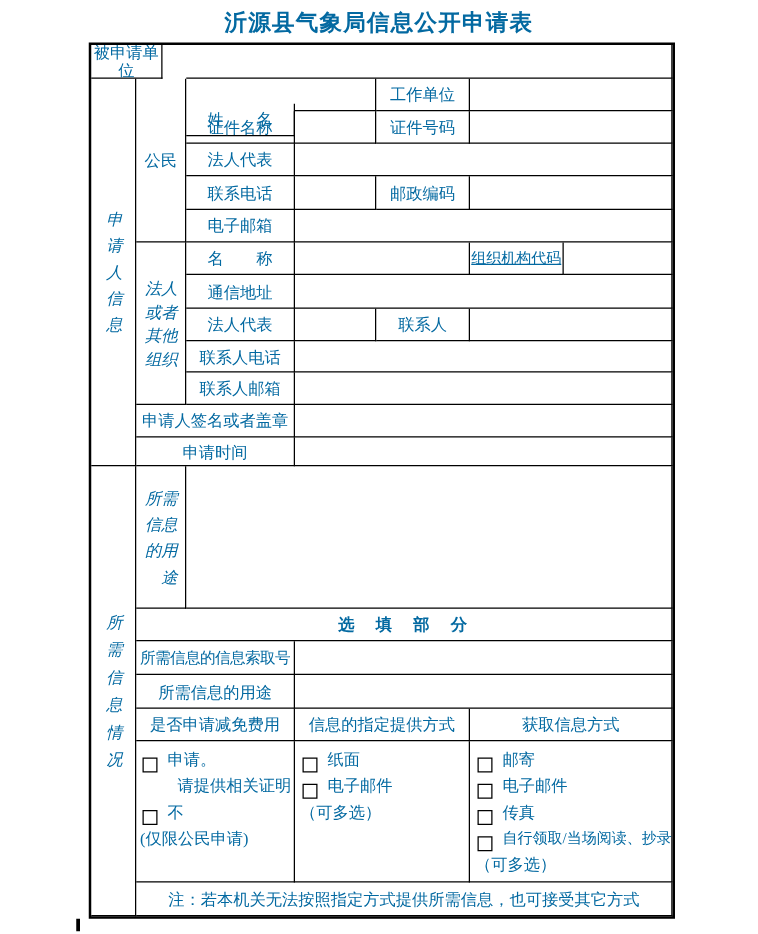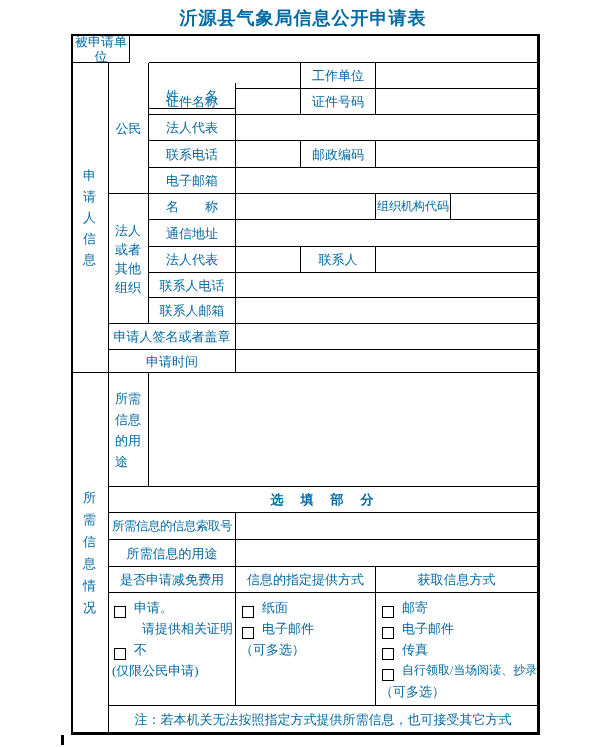--- a/index.html
+++ b/index.html
@@ -6,21 +6,21 @@
   #page{position:relative;width:606px;height:747px;background:#ffffff;
         font-family:"Liberation Serif","DejaVu Serif",serif;color:#0369a1;overflow:hidden;}
   #title{position:absolute;left:0;top:6px;width:606px;text-align:center;
          font-size:18px;font-weight:bold;letter-spacing:1px;}
   
   #tframe{position:absolute;left:71px;top:34px;width:469px;height:701px;
           border:2px solid #000;box-sizing:border-box;pointer-events:none;z-index:5;}
   .c{position:absolute;box-sizing:border-box;border-right:1px solid #000;border-bottom:1px solid #000;
      display:flex;align-items:center;justify-content:center;font-size:13px;line-height:15px;
      text-align:center;overflow:hidden;}
-  .vert span{display:block;word-break:break-all;text-align:left;}
+  .vert span{display:block;word-break:break-all;text-align:right;font-style:italic;}
   .v15 span{width:15px;line-height:21px;}
   .v15b span{width:15px;line-height:22px;}
   .v27 span{width:27px;line-height:19px;}
   .v27b span{width:27px;line-height:21px;}
   .bold{font-weight:bold;}
   .tight{font-size:12.5px;letter-spacing:-0.5px;}
   .small{font-size:12px;}
   .cbcell{flex-direction:column;align-items:flex-start;justify-content:flex-start;
           padding:4px 2px 0 3px;text-align:left;}
   .cbline{display:flex;align-items:flex-end;line-height:21px;height:21px;white-space:nowrap;}
@@ -65,21 +65,21 @@
 
   <div class="c" style="left:149px;top:168px;width:87px;height:26px;">电子邮箱</div>
   <div class="c" style="left:236px;top:168px;width:302px;height:26px;"></div>
 
   <div class="c vert v27" style="left:109px;top:194px;width:40px;height:130px;">
       <span>法人或者其他组织</span>
     </div>
 
   <div class="c" style="left:149px;top:194px;width:87px;height:26px;">名　　称</div>
   <div class="c" style="left:236px;top:194px;width:140px;height:26px;"></div>
-  <div class="c small" style="left:376px;top:194px;width:75px;height:26px;">组织机构代码</div>
+  <div class="c small" style="left:376px;top:194px;width:75px;height:26px;text-decoration:underline;">组织机构代码</div>
   <div class="c" style="left:451px;top:194px;width:87px;height:26px;"></div>
 
   <div class="c" style="left:149px;top:220px;width:87px;height:27px;">通信地址</div>
   <div class="c" style="left:236px;top:220px;width:302px;height:27px;"></div>
 
   <div class="c" style="left:149px;top:247px;width:87px;height:26px;">法人代表</div>
   <div class="c" style="left:236px;top:247px;width:65px;height:26px;"></div>
   <div class="c" style="left:301px;top:247px;width:75px;height:26px;">联系人</div>
   <div class="c" style="left:376px;top:247px;width:162px;height:26px;"></div>
 

